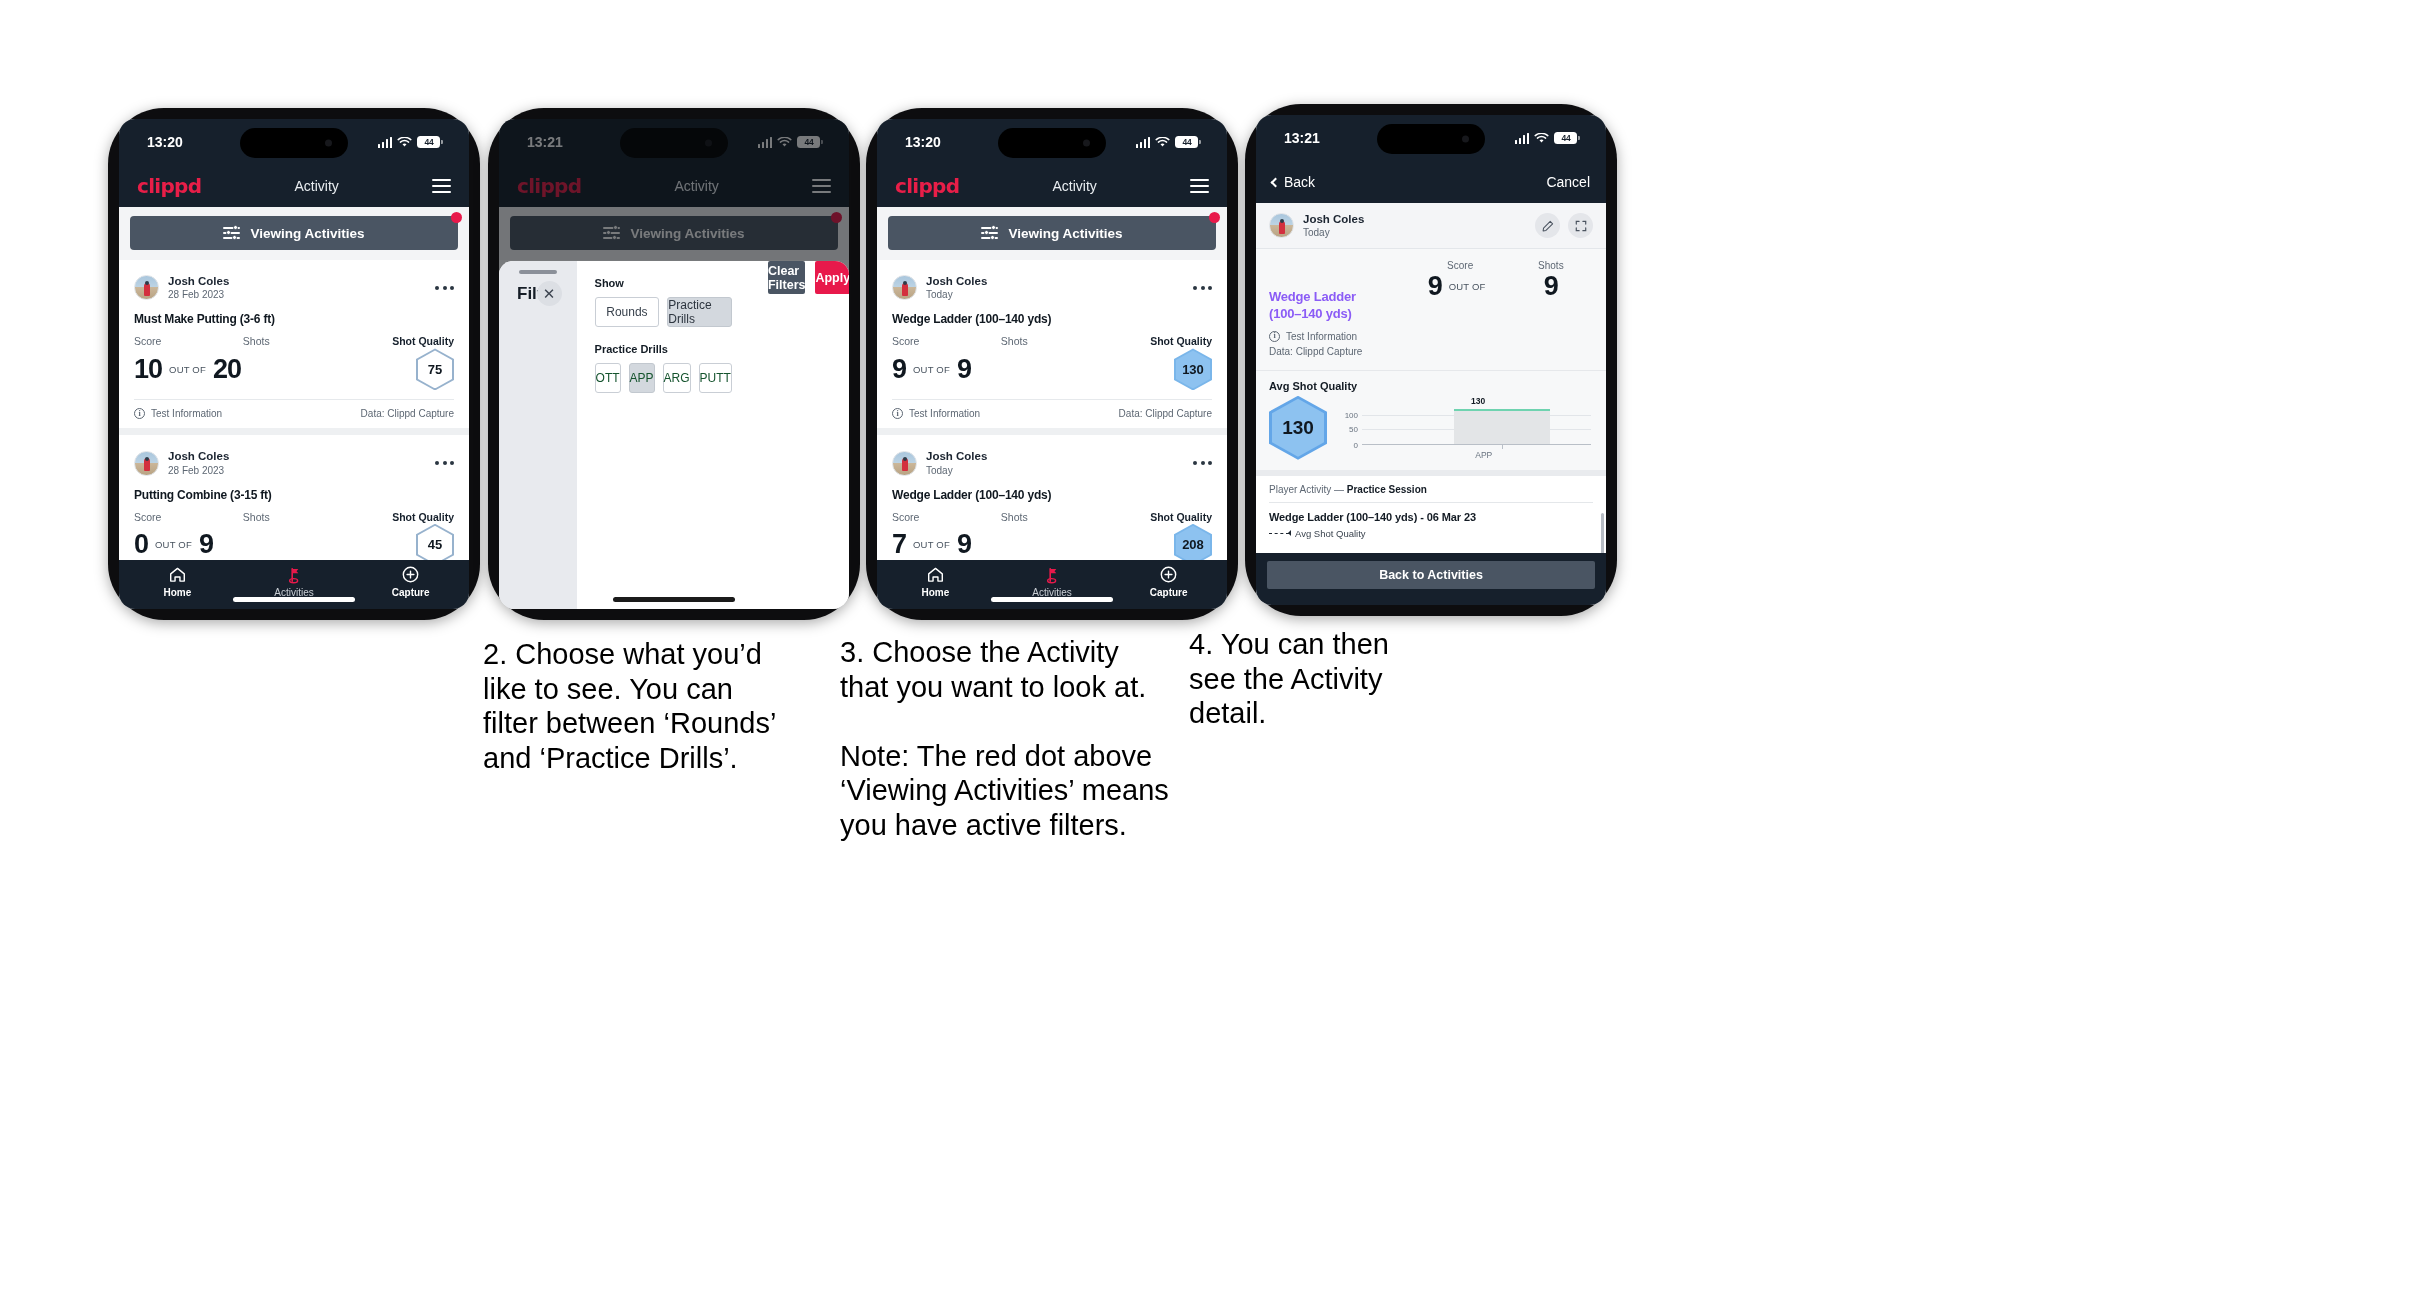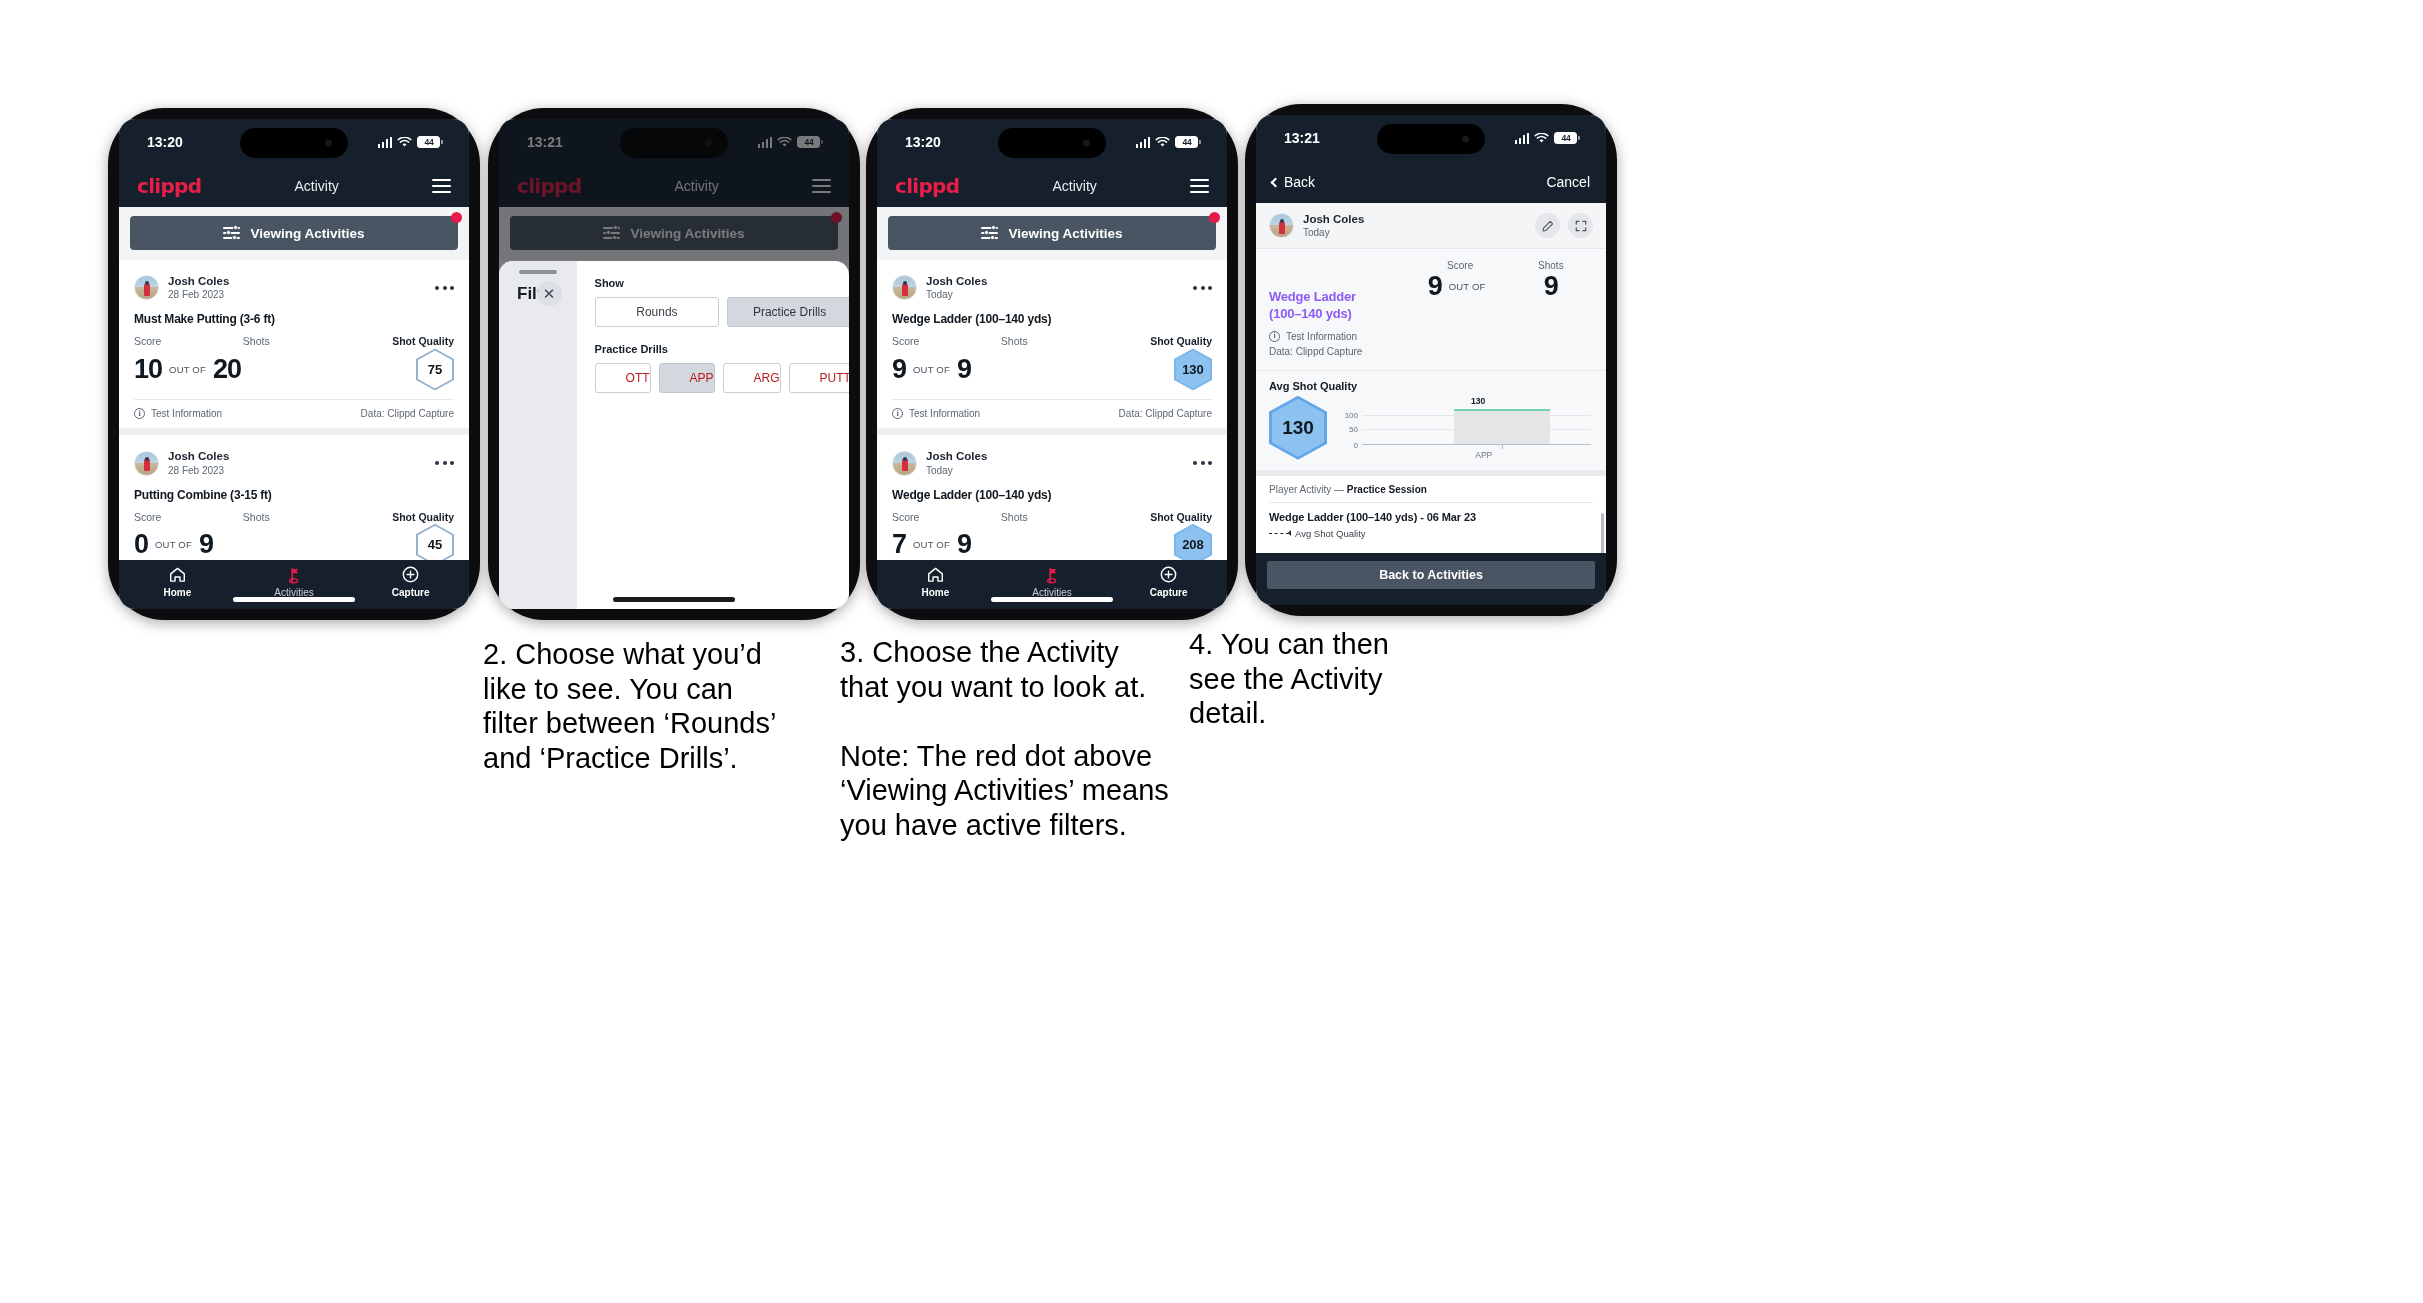--- a/index.html
+++ b/index.html
@@ -196,21 +196,21 @@
   .grp-label{font-size:11px;font-weight:700;color:#131c25;margin-bottom:8px;}
   .seg-row{display:flex;gap:8px;margin-bottom:16px;}
   .seg{
     flex:1;height:30px;border:1px solid #c9ced5;border-radius:3px;background:#fff;
     display:flex;align-items:center;justify-content:center;font-size:12px;color:#39424d;
   }
   .seg.on{background:#d3d8de;border-color:#c2c8cf;color:#2d353f;}
   .chip-row{display:flex;gap:8px;}
   .chip{
     flex:1;height:30px;border:1px solid #c9ced5;border-radius:3px;background:#fff;
-    display:flex;align-items:center;justify-content:center;font-size:12px;color:#b91c1c;padding-left:30px;
+    display:flex;align-items:center;justify-content:center;font-size:12px;color:#14532d;
   }
   .chip.on{background:#d3d8de;border-color:#c2c8cf;}
   .sheet-foot{display:flex;gap:10px;padding:0 18px 24px;}
   .btn{flex:1;height:33px;display:flex;align-items:center;justify-content:center;
        font-size:12.5px;font-weight:700;color:#fff;border-radius:2px;}
   .btn.secondary{background:#4a5563;}
   .btn.primary{background:#e8194b;}
 
   
   .d-user{

